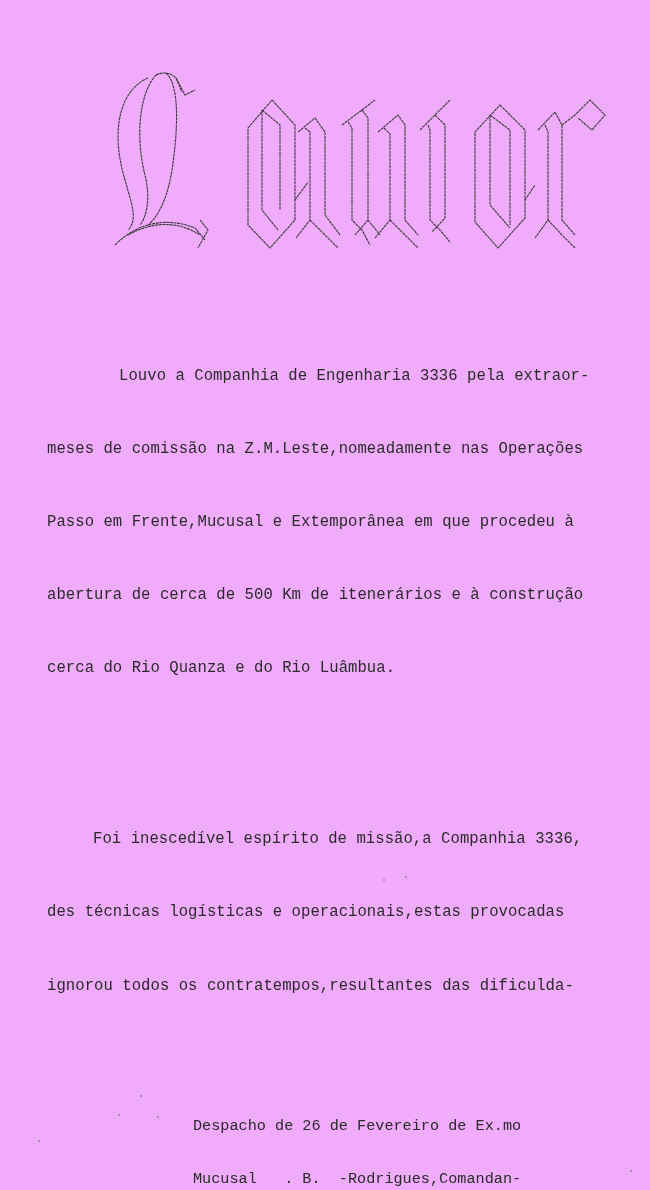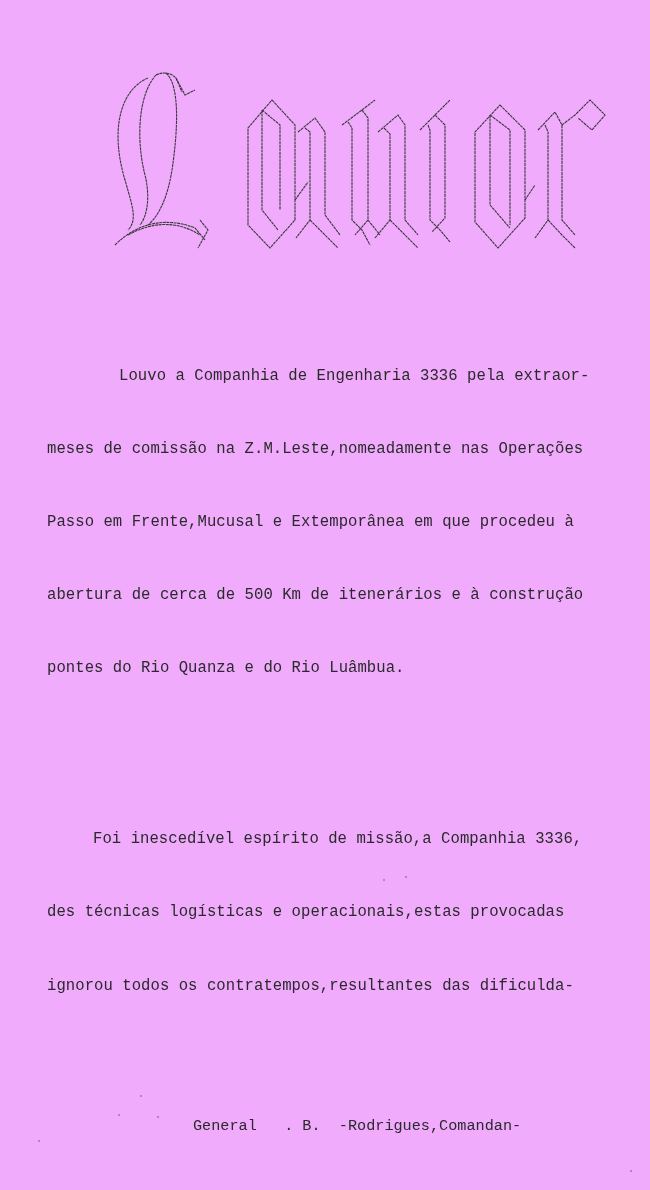--- a/index.html
+++ b/index.html
@@ -121,36 +121,37 @@
       </g>
     </svg>
   </div>
 
   <div class="body-text">
     <div>
       <span class="line indent">Louvo a Companhia de Engenharia 3336 pela extraor-</span>
       <span class="line">meses de comissão na Z.M.Leste,nomeadamente nas Operações</span>
       <span class="line">Passo em Frente,Mucusal e Extemporânea em que procedeu à</span>
       <span class="line">abertura de cerca de 500 Km de itenerários e à construção</span>
-      <span class="line">pontes do Rio Quanza e do Rio Luâmbua.</span>
+      <span class="line">cerca do Rio Quanza e do Rio Luâmbua.</span>
     </div>
     <div>
       <span class="line" style="padding-left:46px">Foi inescedível espírito de missão,a Companhia 3336,</span>
       <span class="line">des técnicas logísticas e operacionais,estas provocadas</span>
       <span class="line">ignorou todos os contratempos,resultantes das dificulda-</span>
       
       
     </div>
     
     
     
   </div>
 
   <div class="dispatch">
-    <span class="line">General   . B.  -Rodrigues,Comandan-</span>
+    <span class="line">Despacho de 26 de Fevereiro de Ex.mo</span>
+    <span class="line">Mucusal   . B.  -Rodrigues,Comandan-</span>
     
   </div>
 
   <span class="speck" style="left:140px;top:1095px"></span>
   <span class="speck" style="left:118px;top:1114px"></span>
   <span class="speck" style="left:157px;top:1116px"></span>
   <span class="speck" style="left:383px;top:879px"></span>
   <span class="speck" style="left:405px;top:876px"></span>
   <span class="speck" style="left:38px;top:1140px"></span>
   <span class="speck" style="left:630px;top:1170px"></span>

